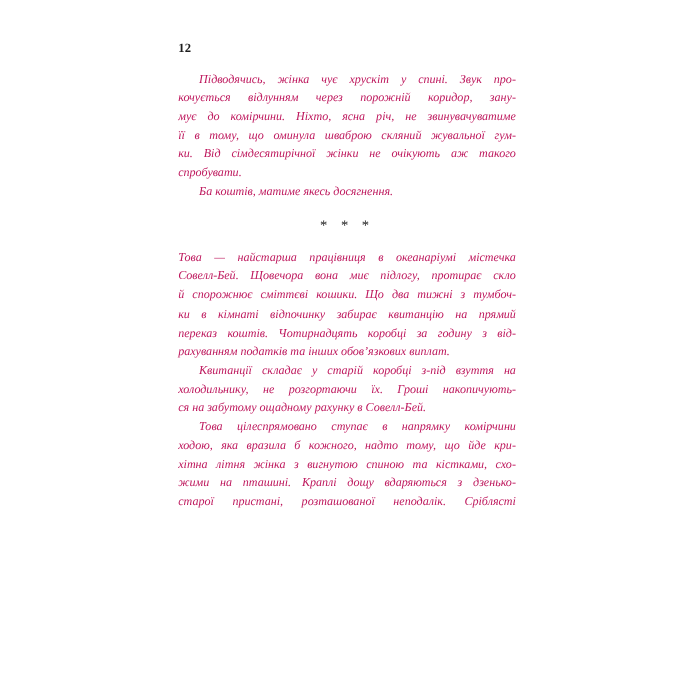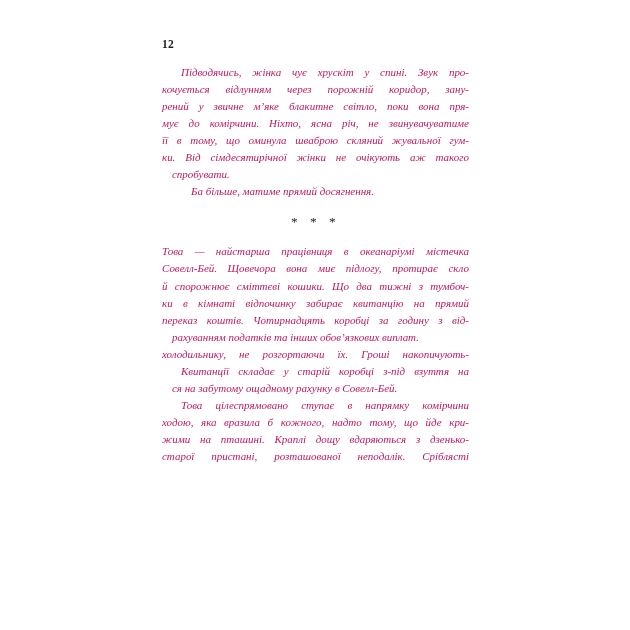--- a/index.html
+++ b/index.html
@@ -49,21 +49,20 @@
     text-align: justify;
     text-align-last: justify;
     white-space: normal;
   }
   .indent {
     text-indent: 19px;
   }
   .last {
     text-align: right;
     text-align-last: left;
-    margin-left: 10px;
   }
   .divider {
     display: block;
     text-align: center;
     font-size: 13.3px;
     line-height: 17.05px;
     letter-spacing: 4.5px;
     padding-top: 13px;
     padding-bottom: 13px;
     color: #1c1c1c;
@@ -73,44 +72,44 @@
 <body>
 
 <div class="page">
 
   <div class="folio">12</div>
 
   <div class="textblock" id="textblock">
       <div>
         <span class="ln just indent">Підводячись, жінка чує хрускіт у спині. Звук про-</span>
         <span class="ln just">кочується відлунням через порожній коридор, зану-</span>
-        <span class="ln just">рений у звичне м’яке блакитне світло, поки вона пря-</span>
         <span class="ln just">мує до комірчини. Ніхто, ясна річ, не звинувачуватиме</span>
         <span class="ln just">її в тому, що оминула шваброю скляний жувальної гум-</span>
         <span class="ln just">ки. Від сімдесятирічної жінки не очікують аж такого</span>
         <span class="ln just last">спробувати.</span>
       </div>
       <div>
-        <span class="ln just last indent">Ба більше, матиме прямий досягнення.</span>
+        <span class="ln just last indent">Ба коштів, матиме якесь досягнення.</span>
       </div>
       <span class="divider">* * *</span>
       <div>
         <span class="ln just">Това — найстарша працівниця в океанаріумі містечка</span>
         <span class="ln just">Совелл-Бей. Щовечора вона миє підлогу, протирає скло</span>
         <span class="ln just">й спорожнює сміттєві кошики. Що два тижні з тумбоч-</span>
         <span class="ln just">ки в кімнаті відпочинку забирає квитанцію на прямий</span>
         <span class="ln just">переказ коштів. Чотирнадцять коробці за годину з від-</span>
         <span class="ln just last">рахуванням податків та інших обов’язкових виплат.</span>
       </div>
       <div>
+        <span class="ln just indent">Квитанції складає у старій коробці з-під взуття на</span>
         <span class="ln just">холодильнику, не розгортаючи їх. Гроші накопичують-</span>
-        <span class="ln just indent">Квитанції складає у старій коробці з-під взуття на</span>
         <span class="ln just last">ся на забутому ощадному рахунку в Совелл-Бей.</span>
       </div>
       <div>
         <span class="ln just indent">Това цілеспрямовано ступає в напрямку комірчини</span>
         <span class="ln just">ходою, яка вразила б кожного, надто тому, що йде кри-</span>
+        <span class="ln just">хітна літня жінка з вигнутою спиною та кістками, схо-</span>
         <span class="ln just">жими на пташині. Краплі дощу вдаряються з дзенько-</span>
         <span class="ln just">старої пристані, розташованої неподалік. Сріблясті</span>
       </div>
     </div>
 
 </div>
 
 </body></html>

